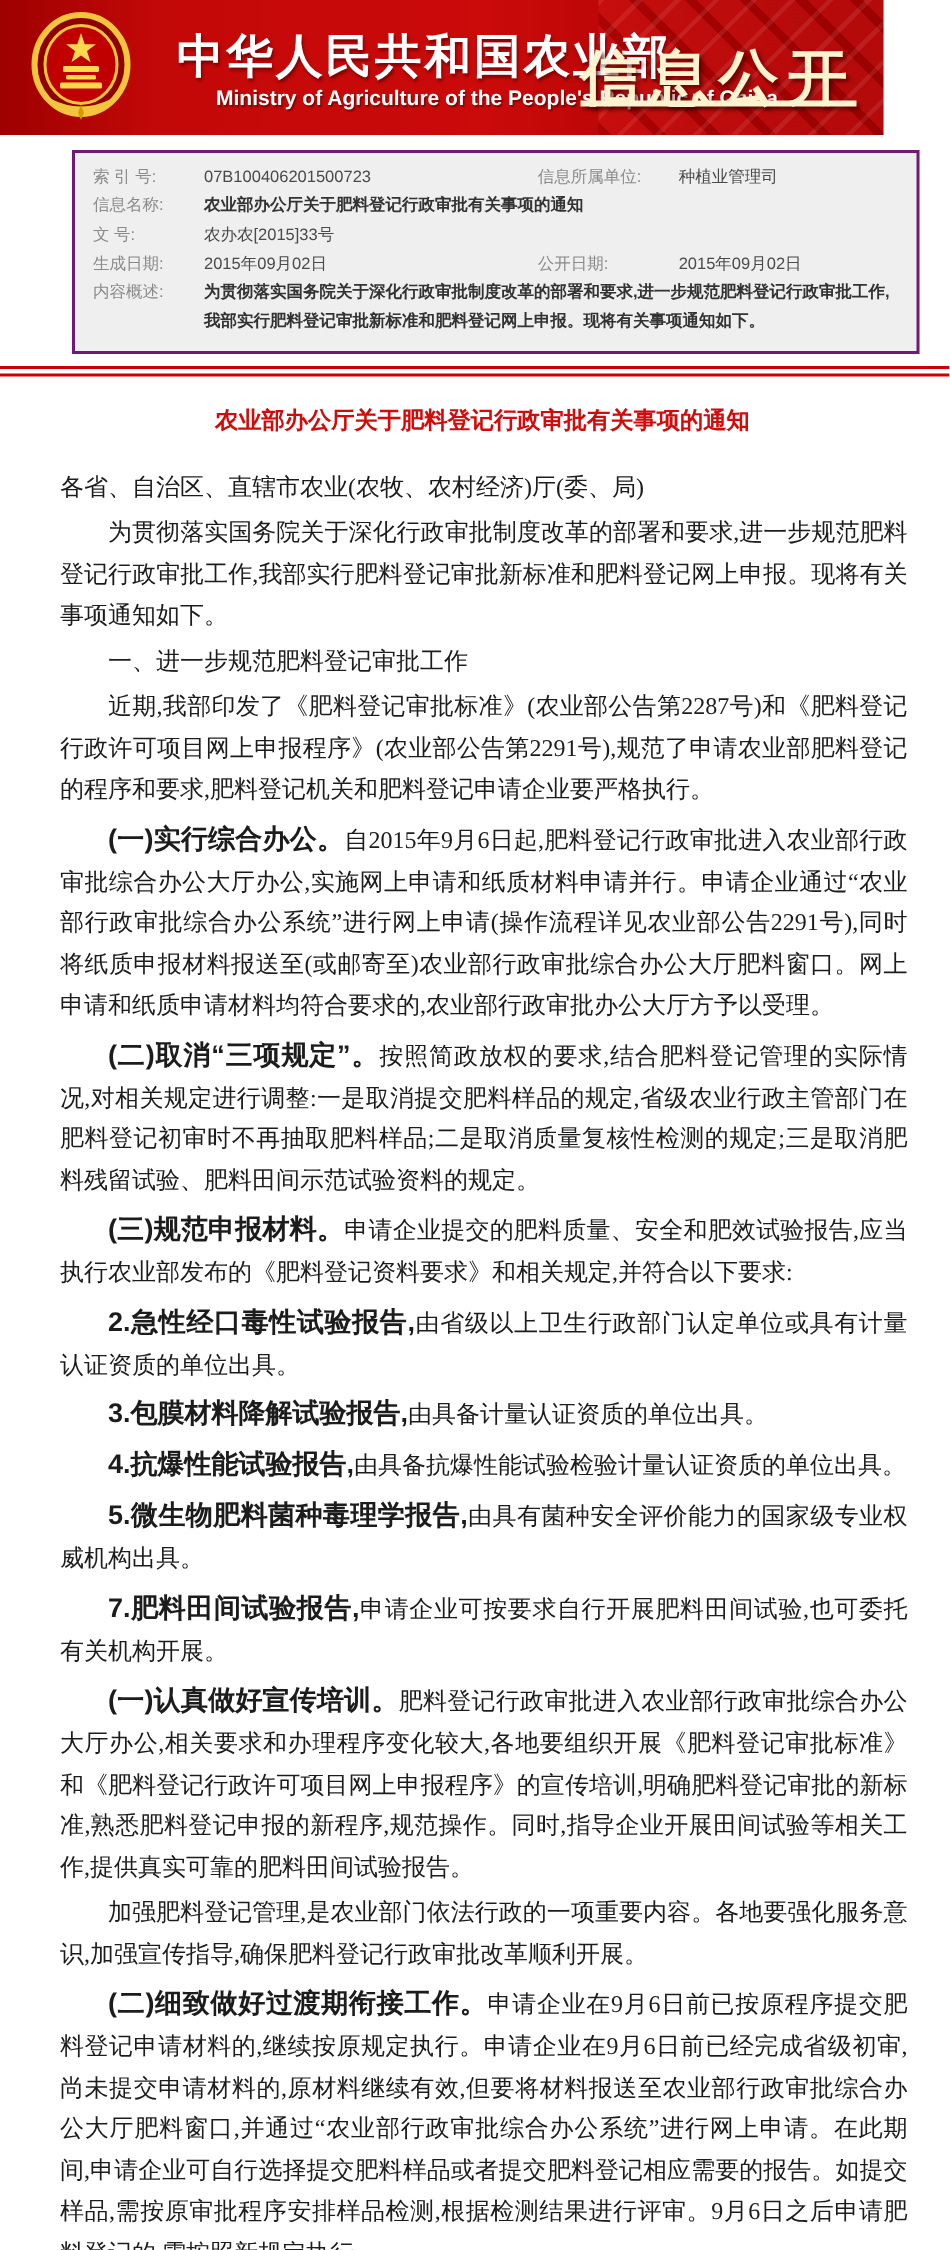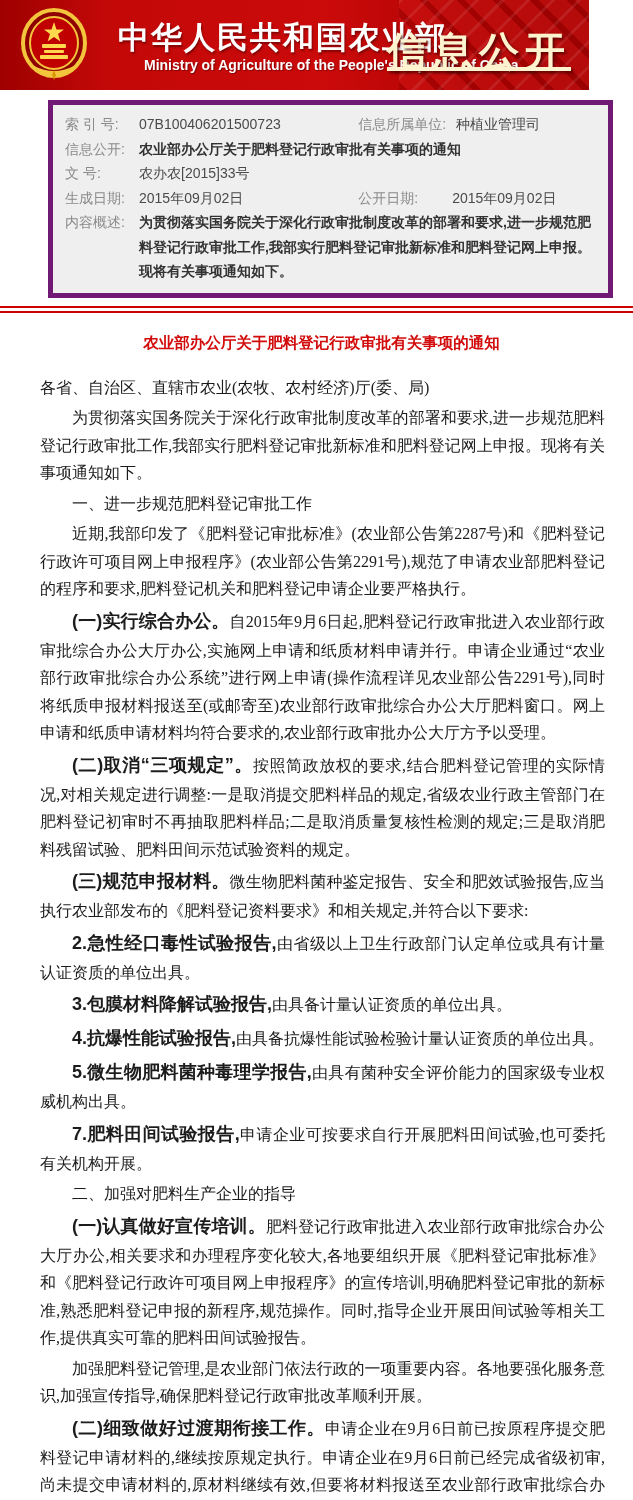--- a/index.html
+++ b/index.html
@@ -46,24 +46,24 @@
     font-family:"Liberation Sans","DejaVu Sans",sans-serif;
     font-weight:bold; font-size:40px; letter-spacing:6px; color:#fdf4cf;
     text-shadow:2px 2px 3px rgba(70,0,0,.75);
     white-space:nowrap;
     text-decoration:underline;
   }
   
   .meta-panel {
     margin:10px 20px 8px 48px;
     background:#efefef;
-    border:5px solid #701a75;
+    border:2px solid #701a75;
     padding:7px 10px 9px 12px;
     font-family:"Liberation Sans","DejaVu Sans",sans-serif;
-    font-size:14px; line-height:1.75; color:#4a4a4a;
+    font-size:11px; line-height:1.75; color:#4a4a4a;
   }
   .meta-row { display:flex; }
   .meta-cell { display:flex; }
   .meta-cell.left { width:55%; }
   .meta-cell.right { width:45%; }
   .meta-label { color:#8a8a8a; min-width:64px; white-space:nowrap; margin-right:10px; }
   .meta-label.wide { min-width:84px; }
   .meta-value { color:#4a4a4a; }
   .meta-value.bold { font-weight:bold; color:#333; }
   
@@ -119,21 +119,21 @@
       <span class="meta-label">索 引 号:</span>
       <span class="meta-value">07B100406201500723</span>
     </div>
     <div class="meta-cell right">
       <span class="meta-label wide">信息所属单位:</span>
       <span class="meta-value">种植业管理司</span>
     </div>
   </div>
   <div class="meta-row">
     <div class="meta-cell">
-      <span class="meta-label">信息公开:</span>
+      <span class="meta-label">信息名称:</span>
       <span class="meta-value bold">农业部办公厅关于肥料登记行政审批有关事项的通知</span>
     </div>
   </div>
   <div class="meta-row">
     <div class="meta-cell">
       <span class="meta-label">文  号:</span>
       <span class="meta-value">农办农[2015]33号</span>
     </div>
   </div>
   <div class="meta-row">
@@ -158,24 +158,23 @@
 
 <div class="doc-title">农业部办公厅关于肥料登记行政审批有关事项的通知</div>
 
 <div class="article">
   <p><span>各省、自治区、直辖市农业(农牧、农村经济)厅(委、局)</span></p>
   <p class="indent"><span>为贯彻落实国务院关于深化行政审批制度改革的部署和要求,进一步规范肥料登记行政审批工作,我部实行肥料登记审批新标准和肥料登记网上申报。现将有关事项通知如下。</span></p>
   <p class="indent"><span>一、进一步规范肥料登记审批工作</span></p>
   <p class="indent"><span>近期,我部印发了《肥料登记审批标准》(农业部公告第2287号)和《肥料登记行政许可项目网上申报程序》(农业部公告第2291号),规范了申请农业部肥料登记的程序和要求,肥料登记机关和肥料登记申请企业要严格执行。</span></p>
   <p class="indent"><b>(一)实行综合办公。</b><span>自2015年9月6日起,肥料登记行政审批进入农业部行政审批综合办公大厅办公,实施网上申请和纸质材料申请并行。申请企业通过“农业部行政审批综合办公系统”进行网上申请(操作流程详见农业部公告2291号),同时将纸质申报材料报送至(或邮寄至)农业部行政审批综合办公大厅肥料窗口。网上申请和纸质申请材料均符合要求的,农业部行政审批办公大厅方予以受理。</span></p>
   <p class="indent"><b>(二)取消“三项规定”。</b><span>按照简政放权的要求,结合肥料登记管理的实际情况,对相关规定进行调整:一是取消提交肥料样品的规定,省级农业行政主管部门在肥料登记初审时不再抽取肥料样品;二是取消质量复核性检测的规定;三是取消肥料残留试验、肥料田间示范试验资料的规定。</span></p>
-  <p class="indent"><b>(三)规范申报材料。</b><span>微生物肥料菌种鉴定报告、安全和肥效试验报告,应当执行农业部发布的《肥料登记资料要求》和相关规定,并符合以下要求:</span></p>
+  <p class="indent"><b>(三)规范申报材料。</b><span>申请企业提交的肥料质量、安全和肥效试验报告,应当执行农业部发布的《肥料登记资料要求》和相关规定,并符合以下要求:</span></p>
   <p class="indent"><b>2.急性经口毒性试验报告,</b><span>由省级以上卫生行政部门认定单位或具有计量认证资质的单位出具。</span></p>
   <p class="indent"><b>3.包膜材料降解试验报告,</b><span>由具备计量认证资质的单位出具。</span></p>
   <p class="indent"><b>4.抗爆性能试验报告,</b><span>由具备抗爆性能试验检验计量认证资质的单位出具。</span></p>
   <p class="indent"><b>5.微生物肥料菌种毒理学报告,</b><span>由具有菌种安全评价能力的国家级专业权威机构出具。</span></p>
   <p class="indent"><b>7.肥料田间试验报告,</b><span>申请企业可按要求自行开展肥料田间试验,也可委托有关机构开展。</span></p>
-  <p class="indent"><span>二、加强对肥料生产企业的指导</span></p>
   <p class="indent"><b>(一)认真做好宣传培训。</b><span>肥料登记行政审批进入农业部行政审批综合办公大厅办公,相关要求和办理程序变化较大,各地要组织开展《肥料登记审批标准》和《肥料登记行政许可项目网上申报程序》的宣传培训,明确肥料登记审批的新标准,熟悉肥料登记申报的新程序,规范操作。同时,指导企业开展田间试验等相关工作,提供真实可靠的肥料田间试验报告。</span></p>
   <p class="indent"><span>加强肥料登记管理,是农业部门依法行政的一项重要内容。各地要强化服务意识,加强宣传指导,确保肥料登记行政审批改革顺利开展。</span></p>
   <p class="indent"><b>(二)细致做好过渡期衔接工作。</b><span>申请企业在9月6日前已按原程序提交肥料登记申请材料的,继续按原规定执行。申请企业在9月6日前已经完成省级初审,尚未提交申请材料的,原材料继续有效,但要将材料报送至农业部行政审批综合办公大厅肥料窗口,并通过“农业部行政审批综合办公系统”进行网上申请。在此期间,申请企业可自行选择提交肥料样品或者提交肥料登记相应需要的报告。如提交样品,需按原审批程序安排样品检测,根据检测结果进行评审。9月6日之后申请肥料登记的,需按照新规定执行。</span></p>
 
 </div>
 
 </body></html>

